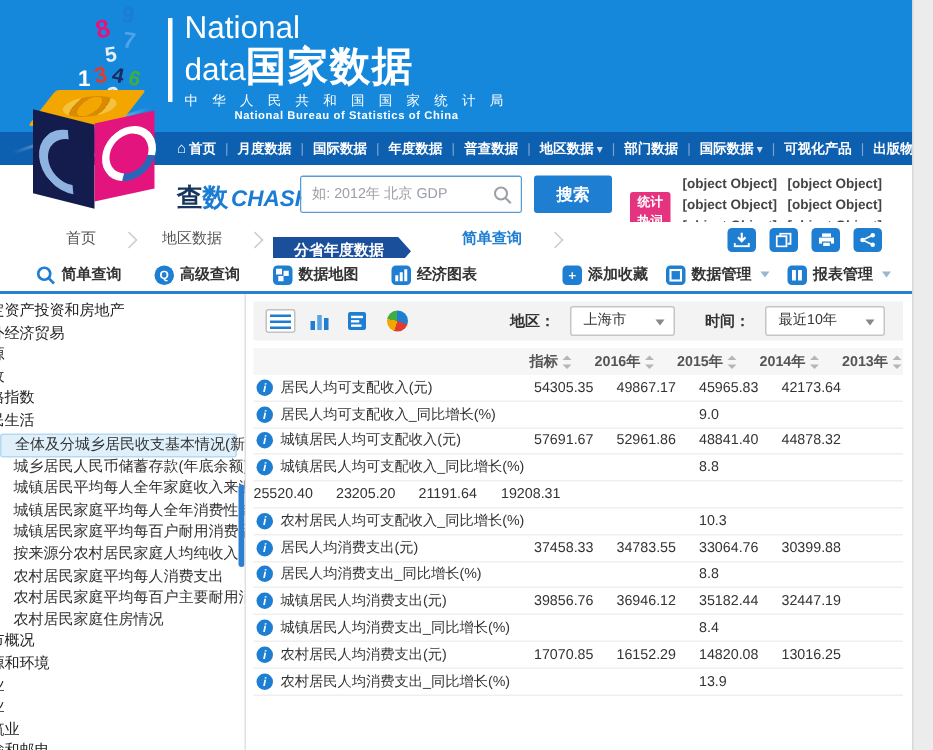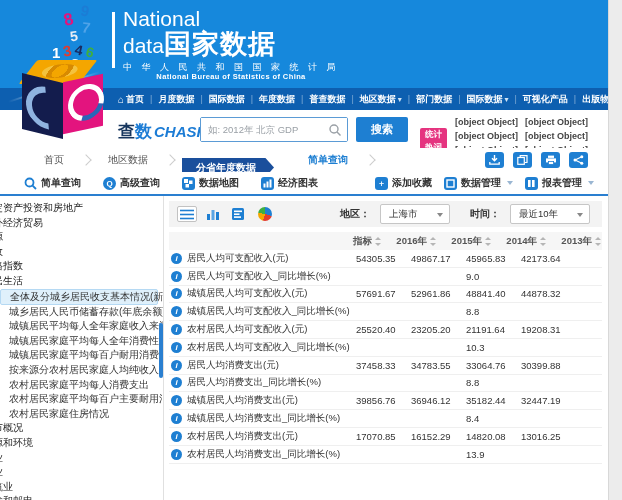--- a/index.html
+++ b/index.html
@@ -503,24 +503,20 @@
                 <span>城镇居民人均可支配收入_同比增长(%)</span>
               </div>
               <div class="cell val"></div>
               <div class="cell val"></div>
               <div class="cell val">8.8</div>
               <div class="cell val"></div>
               <div class="c-end"></div>
             </div>
 
             <div class="trow">
-              <div class="cell lbl">
-                <span class="info"></span>
-                <span>农村居民人均可支配收入(元)</span>
-              </div>
               <div class="cell val">25520.40</div>
               <div class="cell val">23205.20</div>
               <div class="cell val">21191.64</div>
               <div class="cell val">19208.31</div>
               <div class="c-end"></div>
             </div>
 
             <div class="trow">
               <div class="cell lbl">
                 <span class="info"></span>

